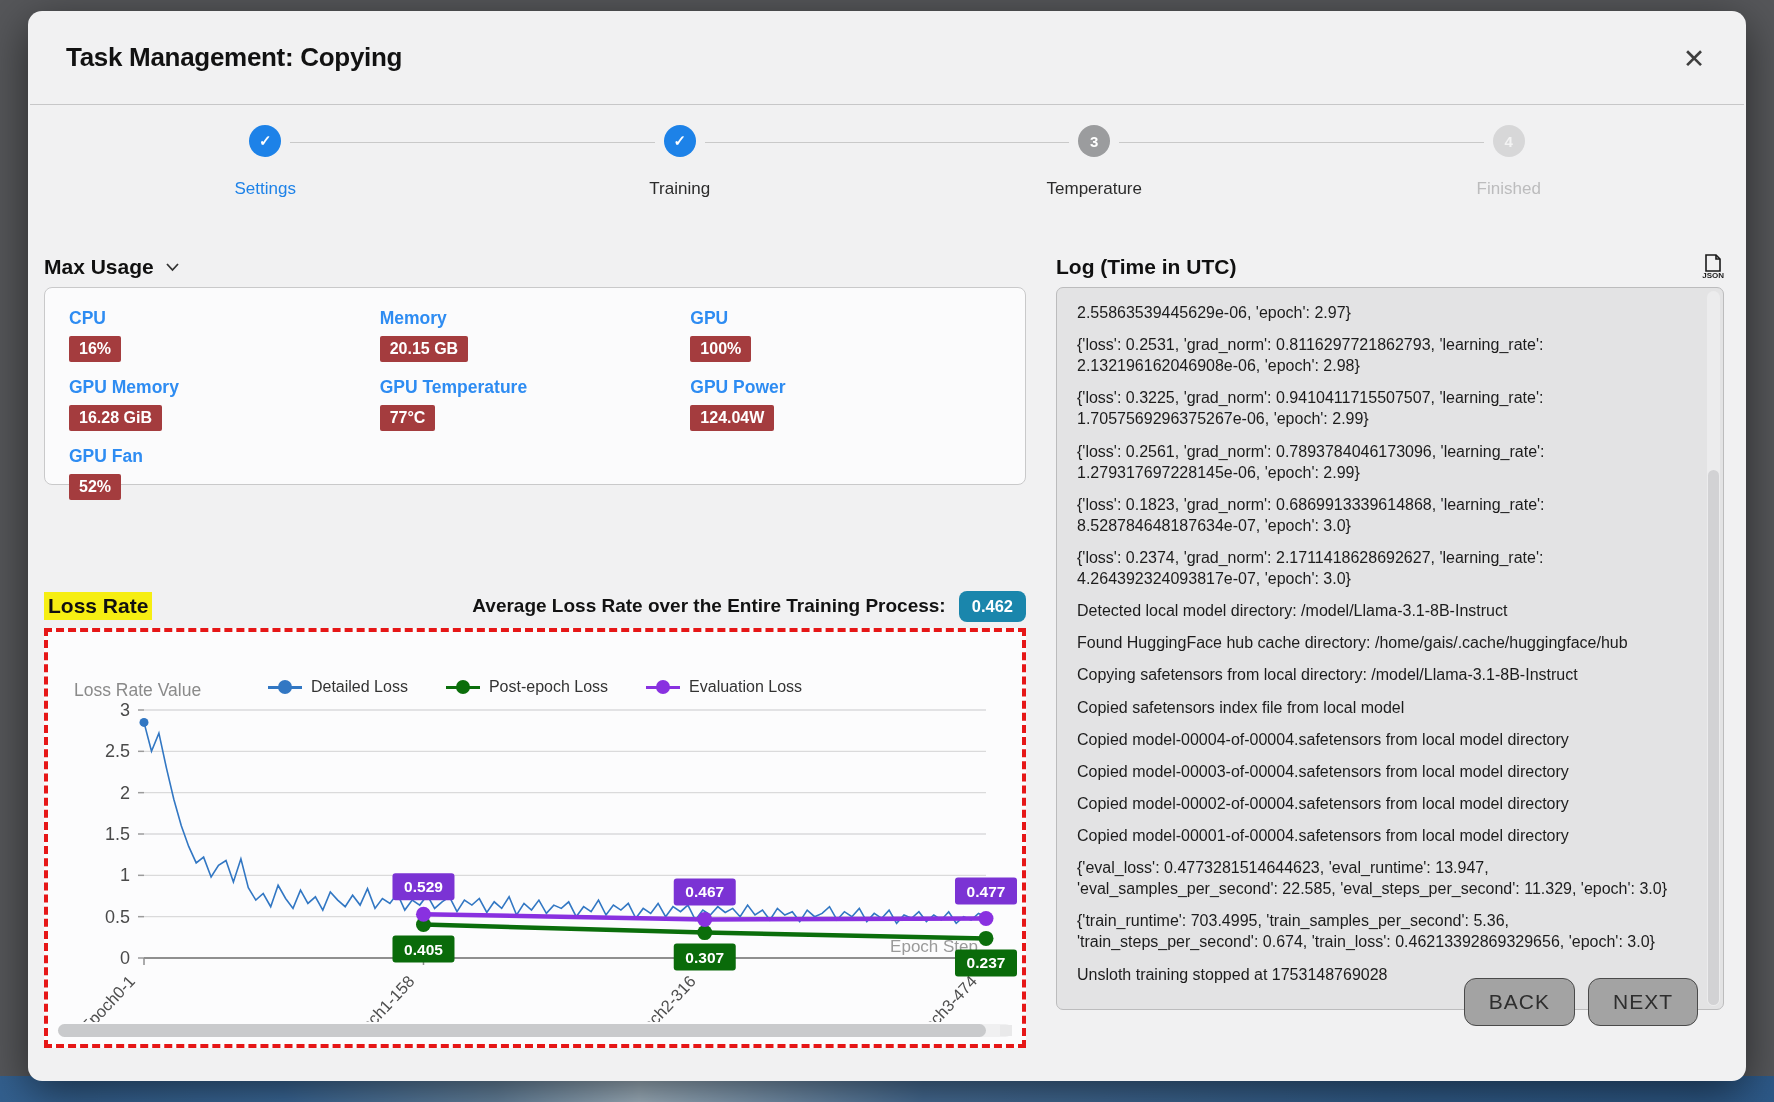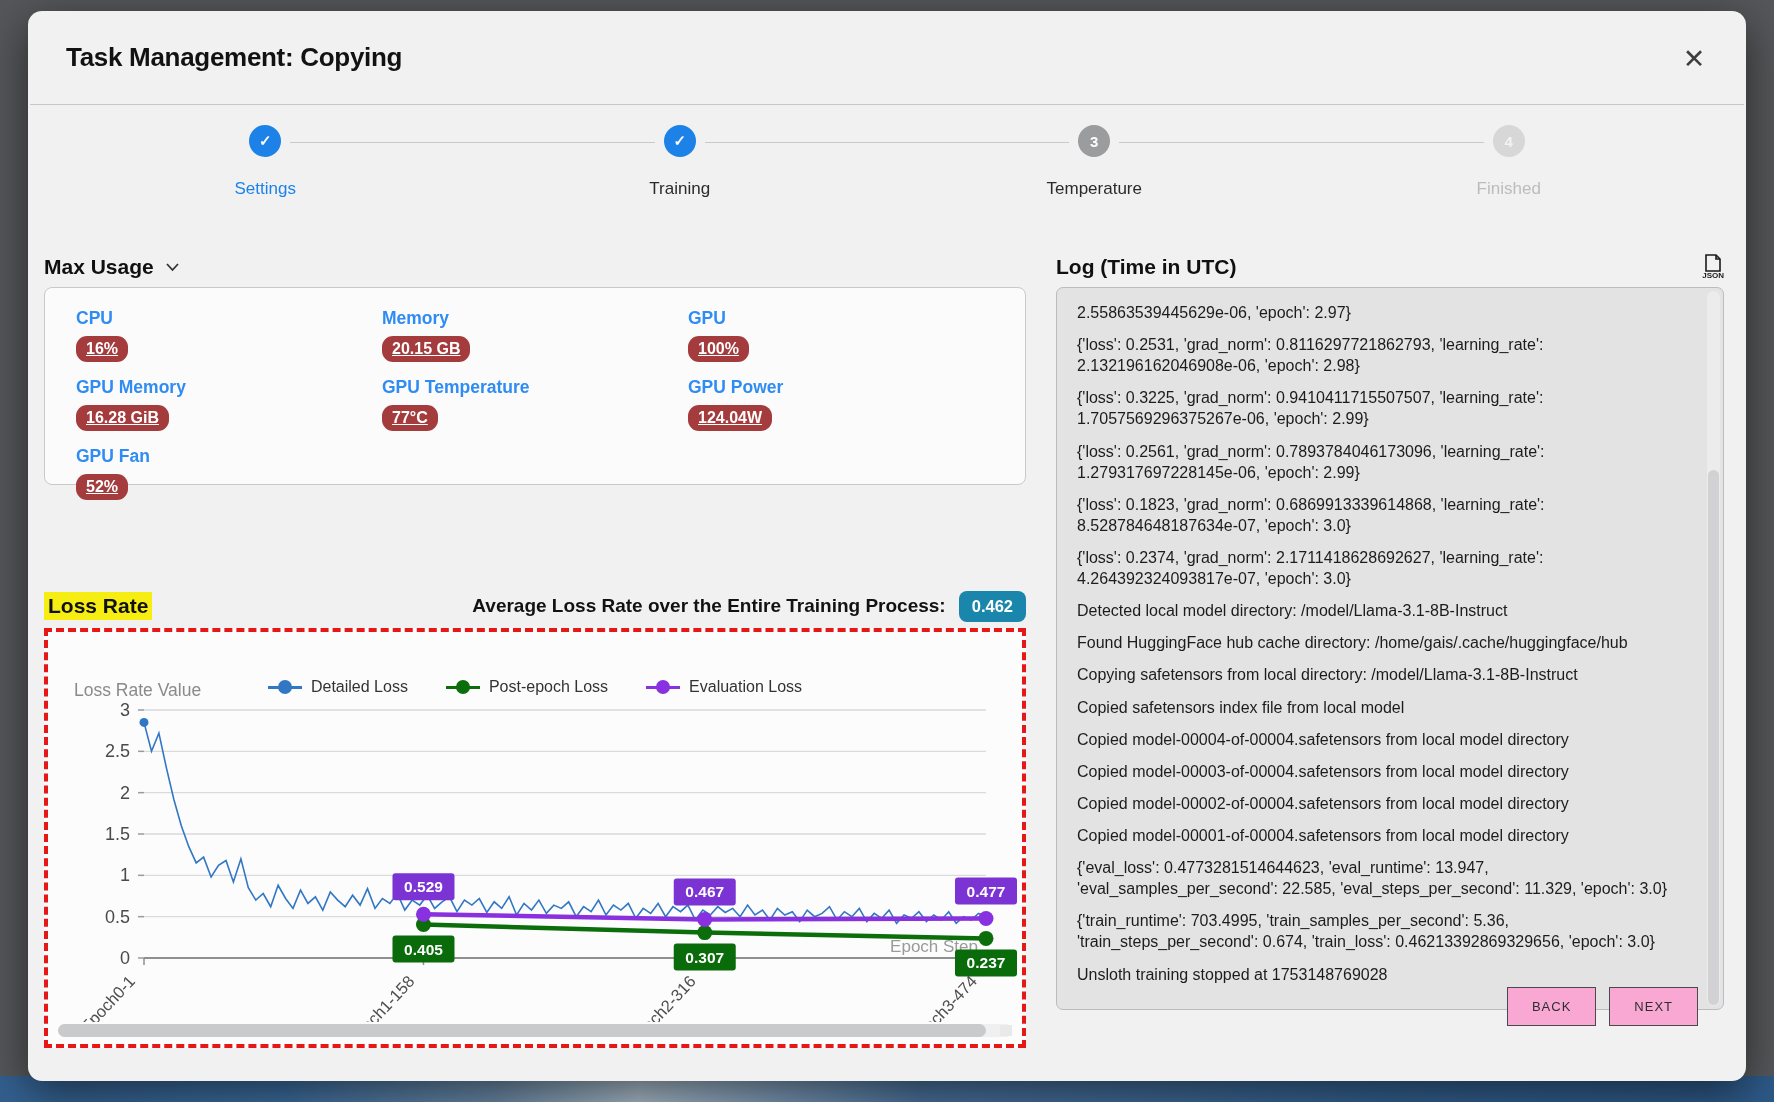--- a/index.html
+++ b/index.html
@@ -37,24 +37,24 @@
   .content { display:flex; gap:30px; padding:0 22px 0 16px; }
   .left-col { width:982px; }
   .right-col { flex:1; position:relative; }
 
   .section-title-row { margin-top:40px; height:32px; display:flex; align-items:center; }
   .section-title { font-size:21px; font-weight:700; color:#101010; }
   .chevron-down { margin-left:11px; cursor:pointer; display:inline-flex; }
 
   
   .usage-card { margin-top:4px; height:198px; background:#fbfbfc; border:1px solid #c9c9ca; border-radius:8px;
-    padding:20px 31px; display:grid; grid-template-columns:repeat(3,1fr); row-gap:15px; align-content:start; }
+    padding:20px 24px; display:grid; grid-template-columns:repeat(3,1fr); row-gap:15px; align-content:start; }
   .metric-label { font-size:17.5px; font-weight:600; color:var(--accent-blue); margin-bottom:7px; }
   .metric-badge { display:inline-block; background:var(--badge-red); color:#fff; font-size:16px; font-weight:700;
-    padding:4px 10px; border-radius:11px;text-decoration:underline; }
+    padding:4px 10px; border-radius:2px; }
 
   
   .loss-header-row { margin-top:104px; height:34px; display:flex; align-items:center; justify-content:space-between; }
   .loss-title { font-size:21px; font-weight:700; color:#101010; background:var(--highlight-yellow); padding:2px 4px; }
   .avg-group { display:flex; align-items:center; gap:13px; }
   .avg-label { font-size:19px; font-weight:700; color:#121212; }
   .avg-badge { background:var(--badge-teal); color:#fff; font-size:16.5px; font-weight:700;
     padding:6px 13px; border-radius:8px; }
 
   
@@ -81,22 +81,22 @@
   .log-box { margin-top:4px; height:723px; background:#e3e3e4; border:1px solid #bcbcbd; border-radius:7px;
     padding:14px 34px 14px 20px; overflow:hidden; position:relative; }
   .log-entry { font-size:16px; font-weight:500; color:#1c1c1c; line-height:1.32; margin-bottom:11px;
     word-break:break-word; }
   .log-scrollbar { position:absolute; top:3px; bottom:3px; right:3px; width:13px; background:#ececed; border-radius:7px; }
   .log-scroll-thumb { position:absolute; left:1px; right:1px; top:25%; bottom:1px; background:#d2d2d4;
     border-radius:6px; cursor:grab; }
 
   
   .footer { position:absolute; right:26px; bottom:22px; display:flex; gap:13px; }
-  .footer-btn { background:#f9a8d4; border:1.6px solid #4a4a4a; border-radius:0; color:#2e2e2e;
-    font-size:13px; letter-spacing:1px; padding:11px 24px; cursor:pointer; font-family:"Liberation Sans",sans-serif; }
+  .footer-btn { background:#a3a3a3; border:1.6px solid #4a4a4a; border-radius:12px; color:#2e2e2e;
+    font-size:21px; letter-spacing:1px; padding:11px 24px; cursor:pointer; font-family:"Liberation Sans",sans-serif; }
 </style>
 </head>
 <body>
 
 <div class="backdrop">
   <div class="backdrop-bottom"></div>
 </div>
 
 <div class="modal">
 

